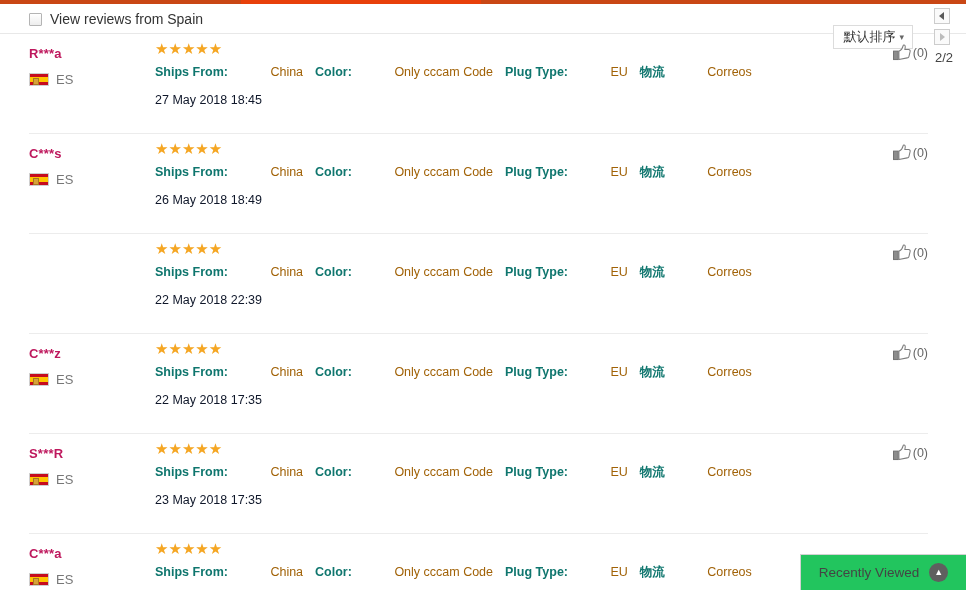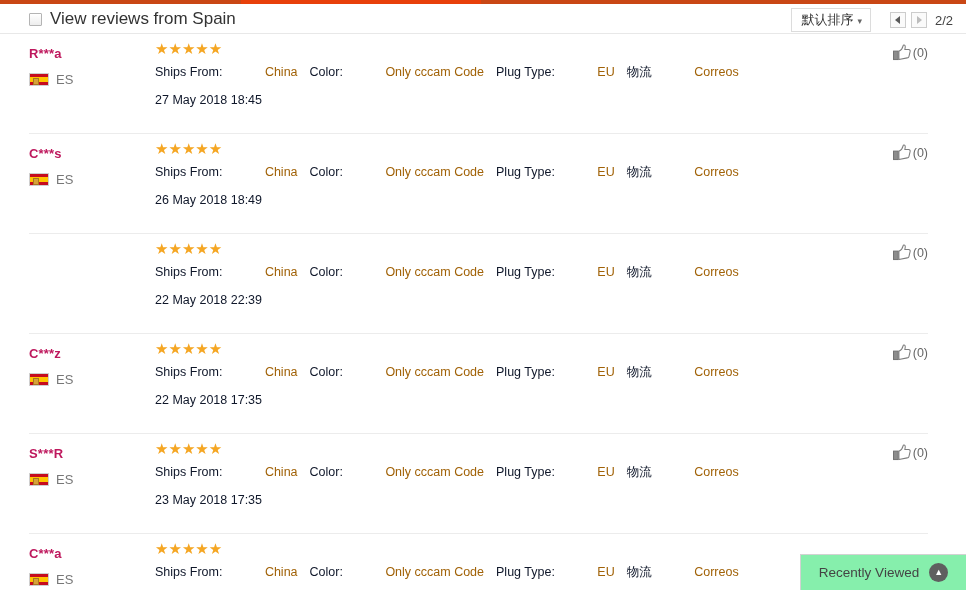--- a/index.html
+++ b/index.html
@@ -48,21 +48,21 @@
   }
   .cbox {
     width: 13px;
     height: 13px;
     border: 1px solid #b4b4b4;
     background: linear-gradient(#ffffff, #ededed);
     border-radius: 1px;
     display: inline-block;
   }
   .view-filter .vf-label {
-    font-size: 17px;
+    font-size: 14px;
     color: #333333;
     line-height: 14px;
     white-space: nowrap;
   }
 
   .header-right {
     position: absolute;
     right: 0;
     top: 4px;
     display: flex;
@@ -89,20 +89,21 @@
     line-height: 1;
     transform: translateY(1px);
   }
 
   .pager {
     display: flex;
     align-items: center;
     gap: 5px;
     margin-left: 19px;
     margin-right: 13px;
+    flex-direction: column;
   }
   .pg-btn {
     width: 16px;
     height: 16px;
     border: 1px solid #cccccc;
     background: #fafafa;
     position: relative;
     cursor: pointer;
     display: inline-block;
   }
@@ -202,22 +203,22 @@
   }
 
   .attrs {
     margin-top: 6px;
     font-size: 12.5px;
     line-height: 16px;
     color: #999999;
     white-space: nowrap;
   }
   .attrs .k {
-    color: #0f172a;
-    font-weight: normal;
+    color: #0f766e;
+    font-weight: bold;
   }
   .attrs .v { color: #a16207; margin-left: 39px; }
   .attrs .sep { display: inline-block; width: 12px; }
 
   .r-date {
     margin-top: 13px;
     font-size: 12.5px;
     color: #0f172a;
     line-height: 15px;
   }
@@ -242,21 +243,21 @@
     line-height: 14px;
   }
 
   
   .recently-viewed {
     position: fixed;
     right: 0;
     bottom: 0;
     width: 166px;
     height: 36px;
-    background: #86efac;
+    background: #22c55e;
     border-top: 1px solid #d2d2d2;
     border-left: 1px solid #d2d2d2;
     display: flex;
     align-items: center;
     justify-content: center;
     gap: 10px;
     cursor: pointer;
   }
   .rv-label {
     font-size: 13.5px;

